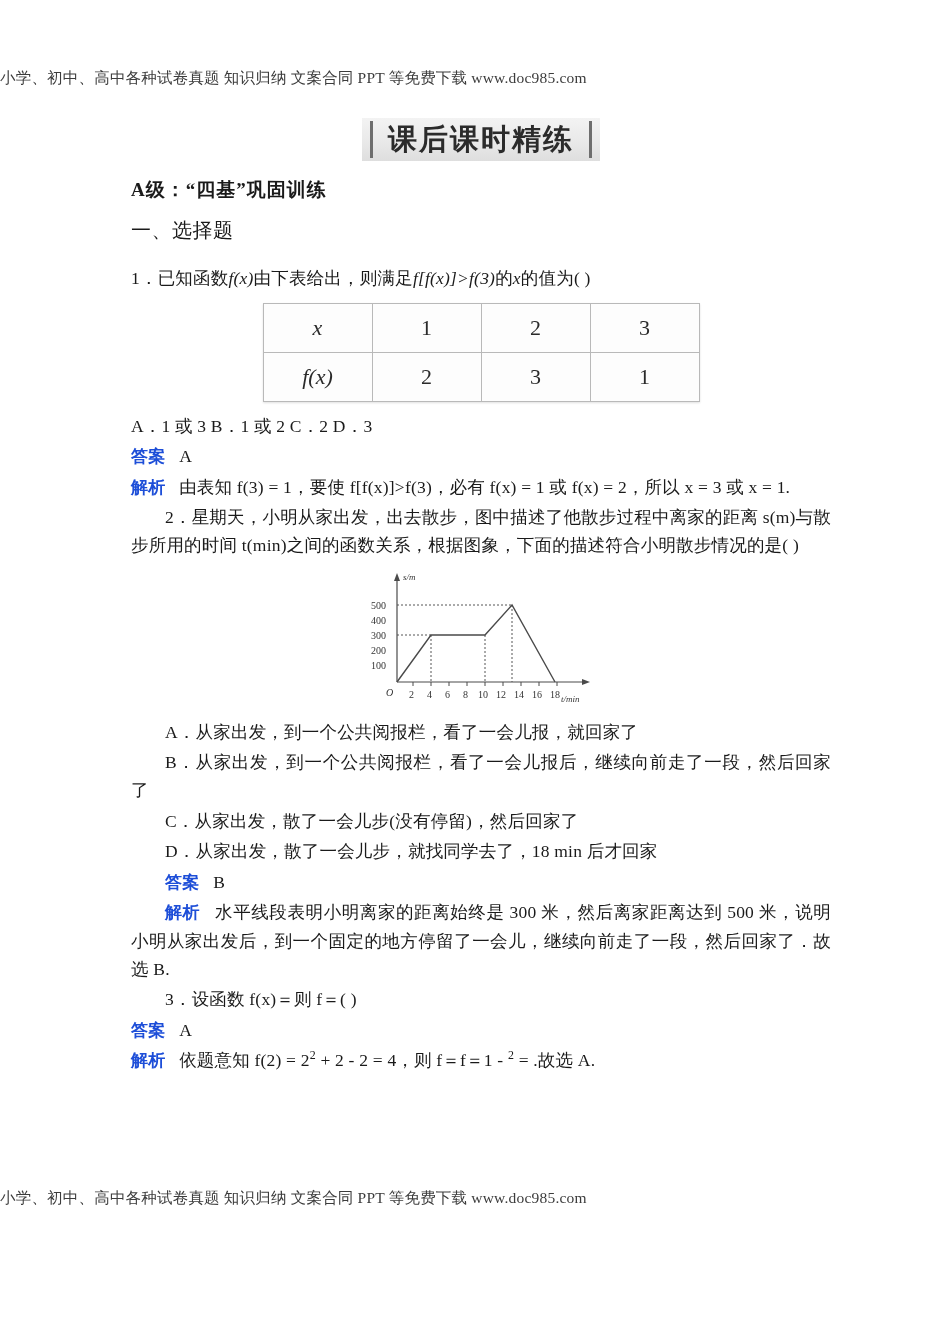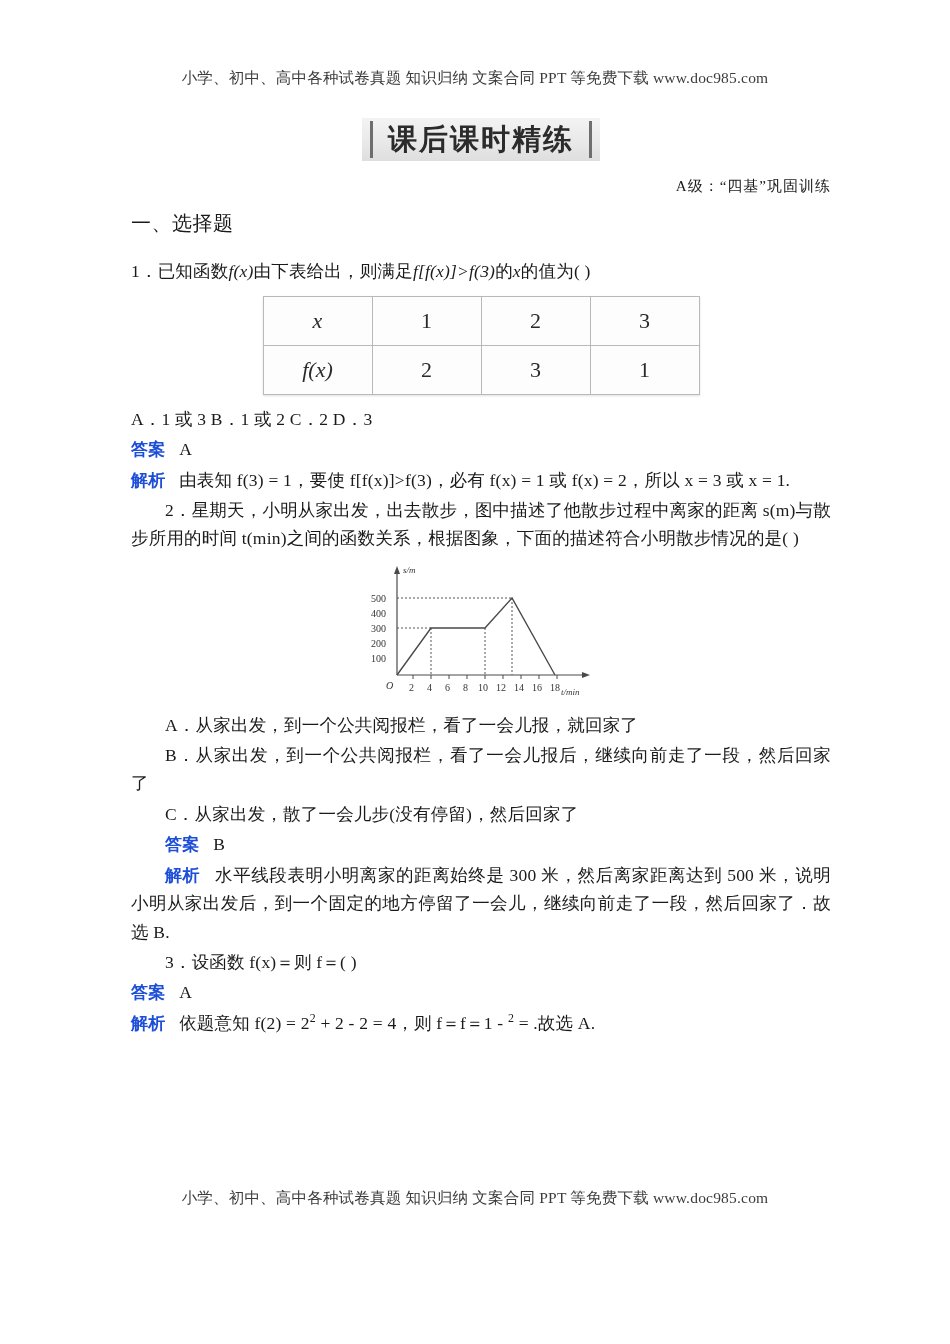--- a/index.html
+++ b/index.html
@@ -20,21 +20,21 @@
     width: 950px;
     height: 1344px;
     box-sizing: border-box;
   }
 
   
   .watermark {
     position: absolute;
     left: 0;
     width: 950px;
-    text-align: center;
+    text-align: left;
     font-size: 15.5px;
     color: #3c3c3c;
     letter-spacing: .2px;
     font-family: "Liberation Serif", "DejaVu Serif", serif;
     white-space: nowrap;
   }
   .watermark.top { top: 68px; }
   .watermark.bottom { top: 1188px; }
 
   
@@ -68,24 +68,25 @@
     position: absolute;
     top: 3px;
     bottom: 3px;
     width: 3px;
     background: #6e6e6e;
   }
   .banner::before { left: 8px; }
   .banner::after { right: 8px; }
 
   .level-line {
-    text-align: right;
-    font-size: 15px;
+    text-align: left;
+    font-size: 19px;
     margin: 8px 0 14px 0;
     letter-spacing: 1px;
+    font-weight: bold;
   }
 
   .section-head {
     font-size: 20px;
     font-weight: normal;
     font-family: "DejaVu Sans", "Liberation Sans", sans-serif;
     margin: 4px 0 20px 0;
     letter-spacing: .5px;
   }
 
@@ -232,20 +233,21 @@
         <line x1="34" y1="37" x2="149" y2="37" stroke="#555" stroke-width="1" stroke-dasharray="2,2"></line>
         <line x1="149" y1="37" x2="149" y2="114" stroke="#555" stroke-width="1" stroke-dasharray="2,2"></line>
 
         <polyline points="34,114 68,67 122,67 149,37 192,114" fill="none" stroke="#4a4a4a" stroke-width="1.4"></polyline>
       </svg>
     </div>
 
     <p class="ln indent">A．从家出发，到一个公共阅报栏，看了一会儿报，就回家了</p>
     <p class="ln indent">B．从家出发，到一个公共阅报栏，看了一会儿报后，继续向前走了一段，然后回家了</p>
     <p class="ln indent">C．从家出发，散了一会儿步(没有停留)，然后回家了</p>
+    <p class="ln indent">D．从家出发，散了一会儿步，就找同学去了，18 min 后才回家</p>
 
     <p class="ln indent"><span class="tag-red">答案</span>&nbsp;&nbsp;&nbsp;<span>B</span></p>
     <p class="ln indent"><span class="tag-red">解析</span>&nbsp;&nbsp;&nbsp;<span>水平线段表明小明离家的距离始终是 300 米，然后离家距离达到 500 米，说明小明从家出发后，到一个固定的地方停留了一会儿，继续向前走了一段，然后回家了．故选 B.</span></p>
 
     <p class="ln indent">3．设函数 f(x)＝则 f＝(      )</p>
     <p class="ln"><span class="tag-red">答案</span>&nbsp;&nbsp;&nbsp;<span>A</span></p>
     <p class="ln"><span class="tag-red">解析</span>&nbsp;&nbsp;&nbsp;<span>依题意知 f(2) = 2</span><sup>2</sup><span> + 2 - 2 = 4，则 f＝f＝1 - </span><sup>2</sup><span> = .故选 A.</span></p>
 
   </div>
 

